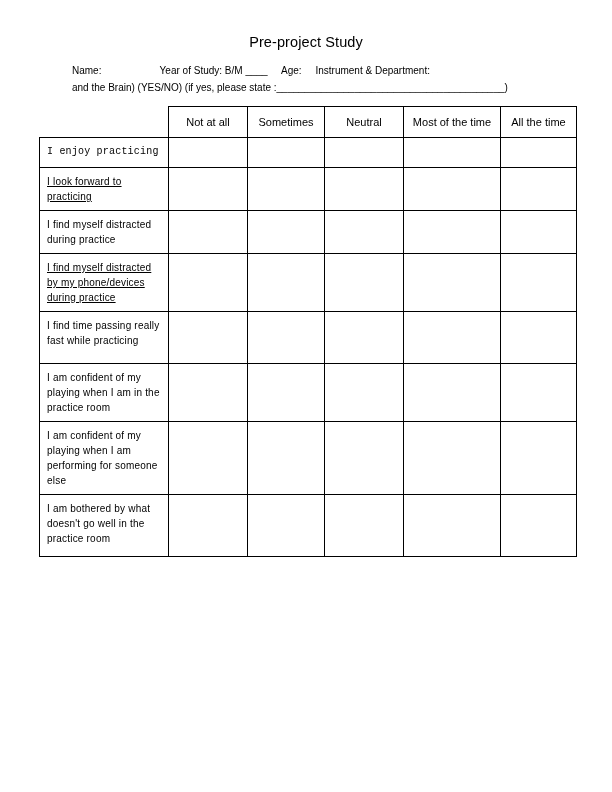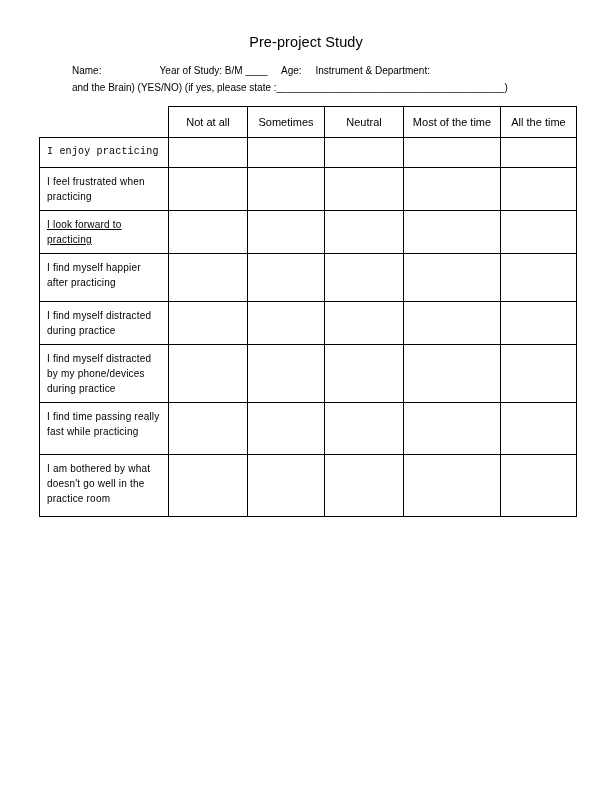--- a/index.html
+++ b/index.html
@@ -120,62 +120,62 @@
     </thead>
     <tbody>
         <tr style="height: 30px; font-family: Liberation Mono, monospace;">
           <td class="statement">I enjoy practicing</td>
           <td></td>
           <td></td>
           <td></td>
           <td></td>
           <td></td>
         </tr>
-        <tr style="height: 42px;">
-          <td class="statement">I feel frustrated when practicing</td>
-          <td></td>
-          <td></td>
-          <td></td>
-          <td></td>
-          <td></td>
-        </tr>
         <tr style="height: 42px; text-decoration: underline;">
           <td class="statement">I look forward to practicing</td>
-          <td></td>
-          <td></td>
-          <td></td>
-          <td></td>
-          <td></td>
-        </tr>
-        <tr style="height: 48px;">
-          <td class="statement">I find myself happier after practicing</td>
           <td></td>
           <td></td>
           <td></td>
           <td></td>
           <td></td>
         </tr>
         <tr style="height: 42px;">
           <td class="statement">I find myself distracted during practice</td>
           <td></td>
           <td></td>
           <td></td>
           <td></td>
           <td></td>
         </tr>
-        <tr style="height: 58px;">
+        <tr style="height: 58px; text-decoration: underline;">
           <td class="statement">I find myself distracted by my phone/devices during practice</td>
           <td></td>
           <td></td>
           <td></td>
           <td></td>
           <td></td>
         </tr>
         <tr style="height: 52px; margin-top: 36px;">
           <td class="statement">I find time passing really fast while practicing</td>
+          <td></td>
+          <td></td>
+          <td></td>
+          <td></td>
+          <td></td>
+        </tr>
+        <tr style="height: 52px;">
+          <td class="statement">I am confident of my playing when I am in the practice room</td>
+          <td></td>
+          <td></td>
+          <td></td>
+          <td></td>
+          <td></td>
+        </tr>
+        <tr style="height: 68px;">
+          <td class="statement">I am confident of my playing when I am performing for someone else</td>
           <td></td>
           <td></td>
           <td></td>
           <td></td>
           <td></td>
         </tr>
         <tr style="height: 62px; margin-left: 8px;">
           <td class="statement">I am bothered by what doesn't go well in the practice room</td>
           <td></td>
           <td></td>

